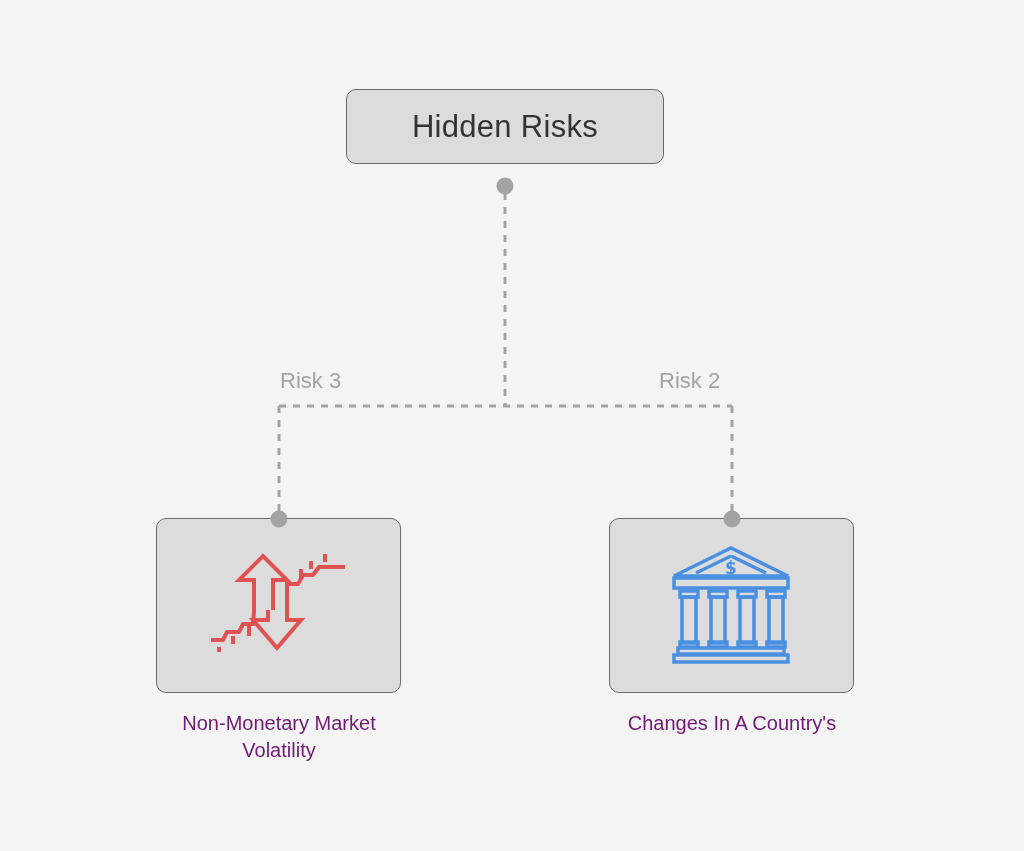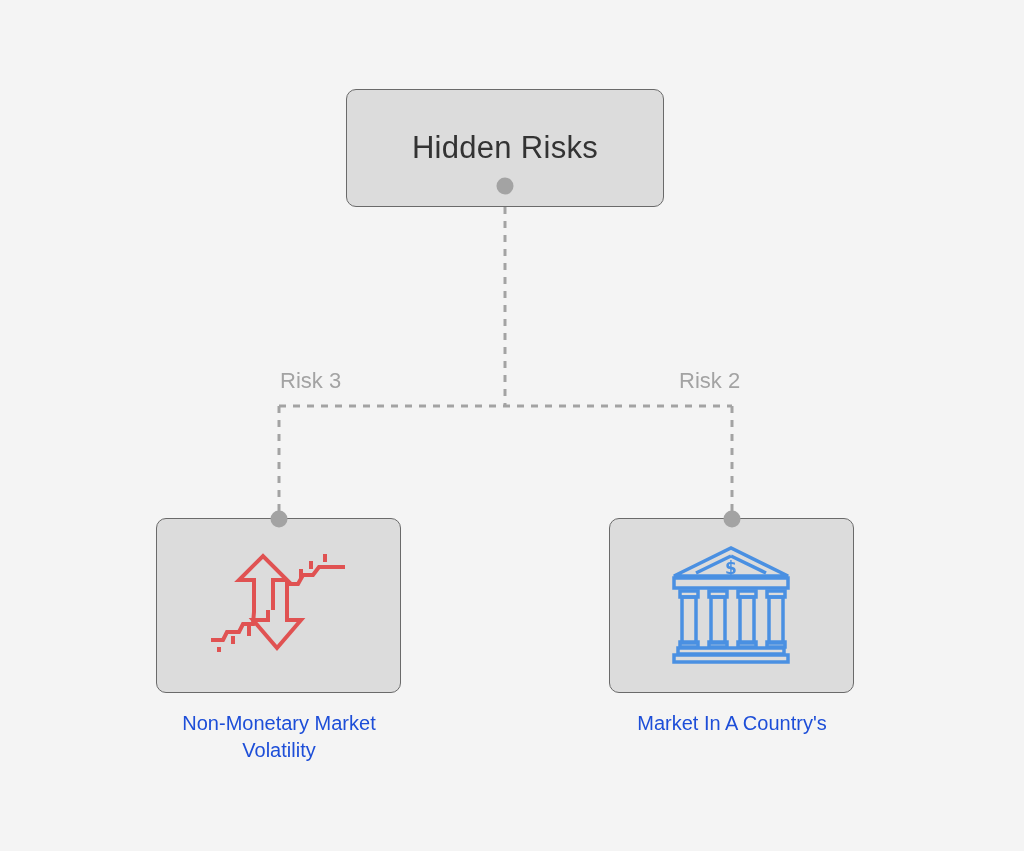--- a/index.html
+++ b/index.html
@@ -11,37 +11,37 @@
       font-family: "Liberation Sans", "DejaVu Sans", sans-serif;
     }
     .node {
       position: absolute;
       background: #dcdcdc;
       border: 1.5px solid #6a6a6a;
       border-radius: 10px;
       box-sizing: border-box;
     }
     #root {
-      left: 346px; top: 89px; width: 318px; height: 118px;
+      left: 346px; top: 89px; width: 318px; height: 75px;
       display: flex; align-items: center; justify-content: center;
     }
     #root .title {
       font-size: 31px; color: #333333; letter-spacing: 0.3px;
     }
     #child1 { left: 156px; top: 518px; width: 245px; height: 175px; }
     #child2 { left: 609px; top: 518px; width: 245px; height: 175px; }
     .connectors { position: absolute; left: 0; top: 0; width: 1024px; height: 851px; pointer-events: none; }
     .branch-label {
       position: absolute; font-size: 22px; color: #a3a3a3;
     }
     #label-risk1 { left: 280px; top: 368px; }
-    #label-risk2 { left: 659px; top: 368px; margin-left: 20px; }
+    #label-risk2 { left: 659px; top: 368px; }
     .caption {
       position: absolute; width: 300px; text-align: center;
-      font-size: 20px; line-height: 27px; color: #1d4ed8;
+      font-size: 20px; line-height: 27px; color: #701a75;
     }
     #caption1 { left: 129px; top: 710px; }
     #caption2 { left: 582px; top: 710px; }
     .icon { position: absolute; }
     #icon-volatility { left: 205px; top: 552px; }
     #icon-bank { left: 668px; top: 545px; }
   </style>
 </head>
 <body>
 
@@ -108,14 +108,14 @@
     <rect x="6" y="110" width="114" height="7"></rect>
   </g>
   <text x="63" y="29" text-anchor="middle" font-family="DejaVu Sans, sans-serif" font-weight="bold" font-size="17" fill="#4a90e2">$</text>
 </svg>
 
 <div class="caption" id="caption1">
   <div>Non-Monetary Market</div>
   <div>Volatility</div>
 </div>
 <div class="caption" id="caption2">
-  <div>Market In A Country's</div>
+  <div>Changes In A Country's</div>
 </div>
 
 </body></html>

